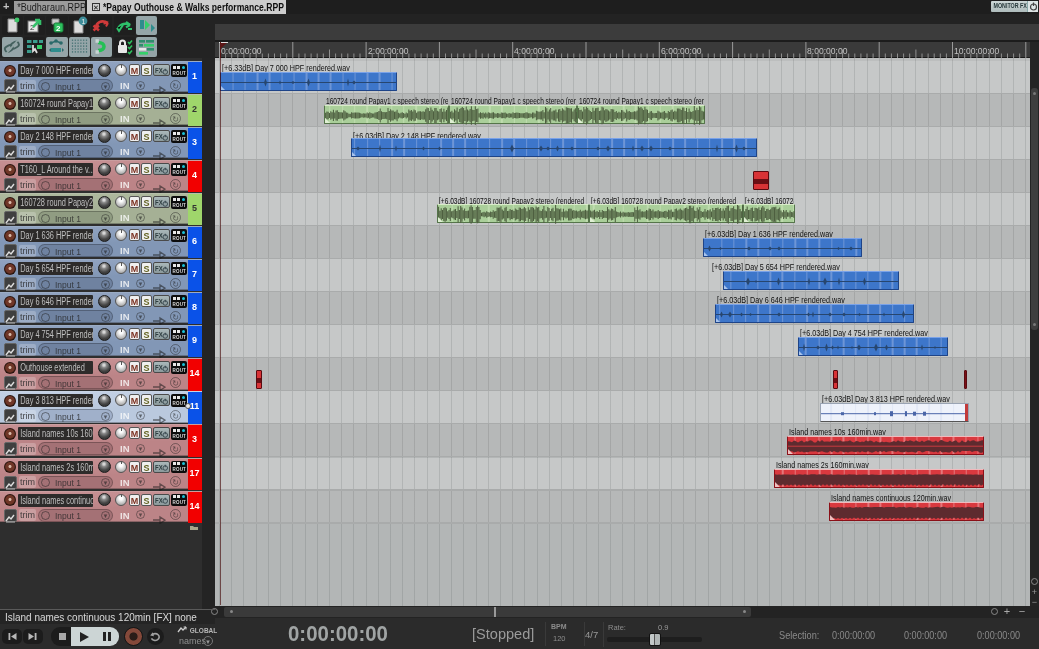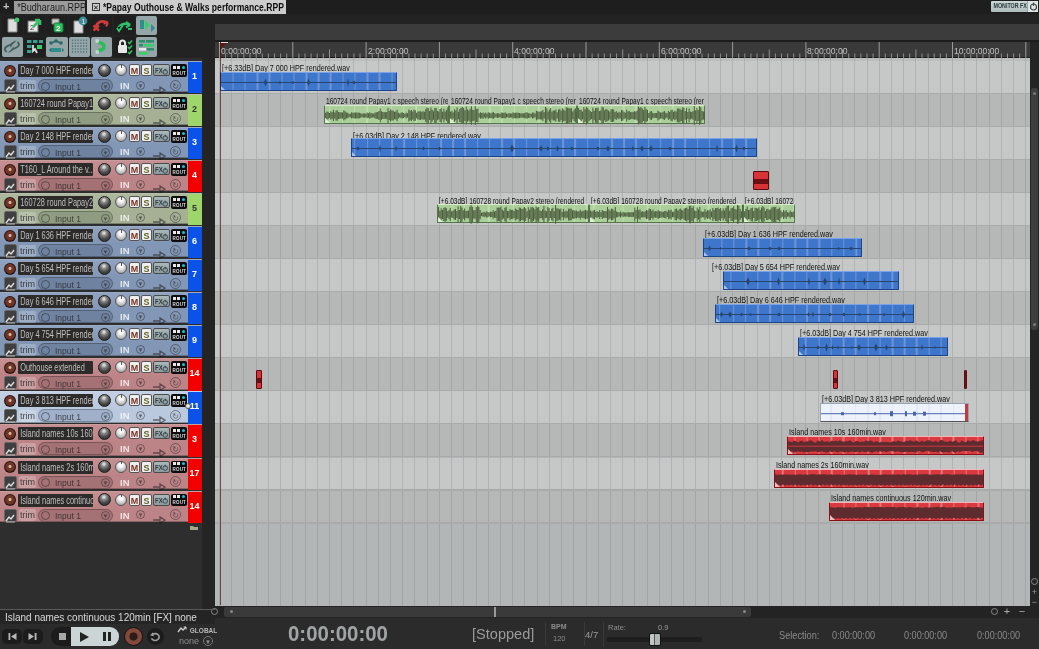--- a/index.html
+++ b/index.html
@@ -1117,21 +1117,21 @@
   </div>
 <div class="a" style="left:124px;top:627px;width:19px;height:19px;border-radius:50%;background:radial-gradient(circle,#2a1d18 0 30%,#84493a 38% 70%,#55302a 78%,#241a16 86%);border:1px solid #151515"></div>
 <div class="a" style="left:147px;top:628px;width:17px;height:17px;border-radius:50%;background:#1c1c1c"><svg width="17" height="17" viewBox="0 0 17 17">
       <path d="M5 7 a4 3.4 0 1 1 -0.5 3.4" fill="none" stroke="#a0a0a0" stroke-width="1.6"></path>
       <path d="M5.7 4.2 L3.2 7.4 L7 8.2 z" fill="#a0a0a0"></path>
     </svg></div>
 <div class="a" style="left:177px;top:626px;width:60px;height:9px;color:#b8b8b8;font-size:6.5px;font-weight:bold"><svg width="11" height="8" viewBox="0 0 11 8" style="vertical-align:-1px">
       <path d="M1 6 L4 2 L6 4 L9 1" stroke="#ccc" stroke-width="1.3" fill="none"></path>
       <path d="M9 1h-2.4 M9 1v2.4" stroke="#ccc" stroke-width="1.1"></path>
     </svg> GLOBAL</div>
-<div class="a" style="left:179px;top:636px;width:30px;height:10px;color:#8f8f8f;font-size:9px">none</div>
+<div class="a" style="left:179px;top:636px;width:30px;height:10px;color:#8f8f8f;font-size:9px">names</div>
 <span class="a" style="left:203px;top:635.5px;width:10px;height:10px;border:1.3px solid #777;border-radius:50%;font-size:6px;color:#999;text-align:center;line-height:10px">▼</span>
 <div class="a" style="left:288px;top:622px;width:180px;height:21px;color:#a0a4a4;font-size:21.5px;font-weight:bold;transform:scaleX(.95);transform-origin:0 0">0:00:00:00</div>
 <div class="a" style="left:472px;top:624.5px;width:90px;height:16px;color:#9b9b9b;font-size:15px;transform:scaleX(.97);transform-origin:0 0">[Stopped]</div>
 <div class="a" style="left:545px;top:622px;width:40px;height:24px;border-left:1px solid #3a3a3a;border-right:1px solid #3a3a3a"></div>
 <div class="a" style="left:551px;top:623px;color:#8d8d8d;font-size:7px;font-weight:bold">BPM</div>
 <div class="a" style="left:553px;top:634px;color:#8d8d8d;font-size:7.5px">120</div>
 <div class="a" style="left:585px;top:629px;color:#9a9a9a;font-size:9.5px">4/7</div>
 <div class="a" style="left:603px;top:622px;width:115px;height:25px;border-left:1px solid #3a3a3a"></div>
 <div class="a" style="left:608px;top:623px;color:#8d8d8d;font-size:7.5px">Rate:</div>
 <div class="a" style="left:658px;top:623px;color:#9a9a9a;font-size:7.5px">0.9</div>

